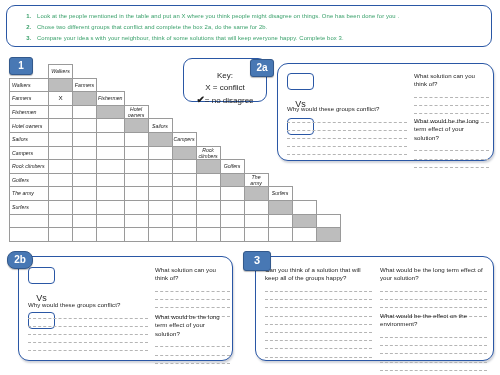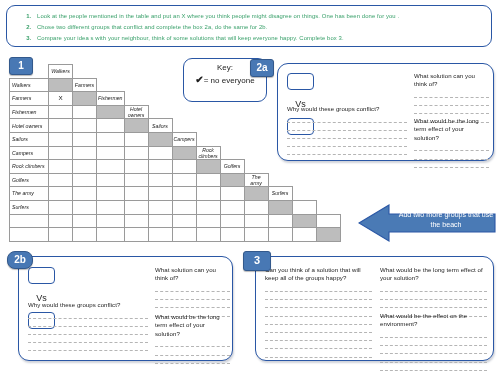--- a/index.html
+++ b/index.html
@@ -82,21 +82,21 @@
   #matrix td.diag{background:#bdbdbd;}
   #matrix td.mark{
     font-size:6.2px;font-style:normal;text-align:center;color:#111;
   }
 
   
   #key-box{
     position:absolute;left:183px;top:58px;width:84px;height:44px;
     border:1.5px solid #2a57a5;border-radius:9px;background:#fff;
     text-align:center;z-index:6;box-sizing:border-box;
-    padding-top:3px;
+    padding-top:11px;
   }
   #key-box div{font-size:8px;line-height:12px;color:#1d1d1d;}
   #key-box .kline{white-space:nowrap;}
   .tickglyph{font-size:10px;font-weight:bold;}
 
   
   .panel{
     position:absolute;
     border:1.5px solid #2a57a5;
     border-radius:11px;
@@ -356,22 +356,23 @@
           <td class="cell"></td>
           <td class="cell"></td>
           <td class="cell"></td>
           <td class="cell diag"></td>
         </tr>
       </tbody>
   </table>
 
   <div id="key-box">
     <div class="kline">Key:</div>
+    <div class="kline">X = conflict</div>
     <div class="kline">
-      <span class="tickglyph">✔</span><span>= no everyone</span>
+      <span class="tickglyph">✔</span><span>= no disagree</span>
     </div>
   </div>
 
   <div class="panel p2" id="panel-2a">
     <div class="vsrow" style="left:9px;top:9px;">
       <div class="vsbox"></div>
       <span class="vslabel">Vs</span>
       <div class="vsbox"></div>
     </div>
 
@@ -475,20 +476,14 @@
       <div class="lines">
         <div class="ln"></div>
         <div class="ln"></div>
         <div class="ln"></div>
         <div class="ln"></div>
         <div class="ln"></div>
       </div>
     </div>
   </div>
 
-  <div id="arrow-callout">
-    <svg width="138" height="40" viewBox="0 0 138 40">
-      <polygon points="1,20 31,2 31,11 137,11 137,29 31,29 31,38" fill="#4a7ab5" stroke="#2a57a5" stroke-width="1.1"></polygon>
-    </svg>
-    <div id="arrow-text">Add two more groups that use the beach</div>
-  </div>
 
 </div>
 
 </body></html>

